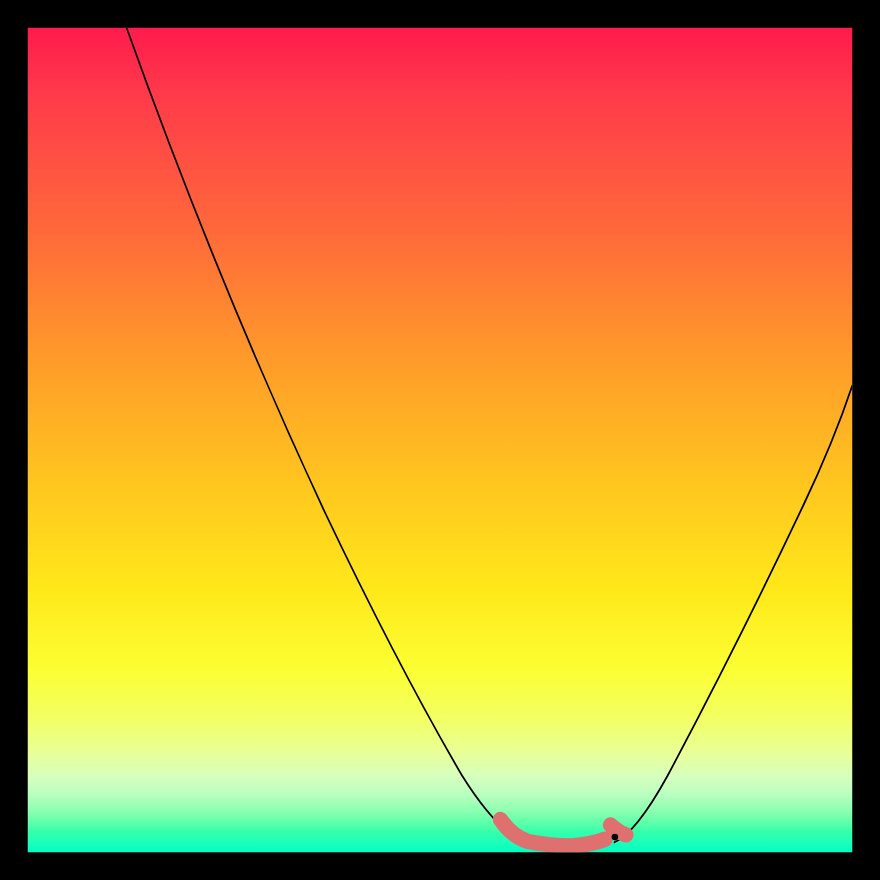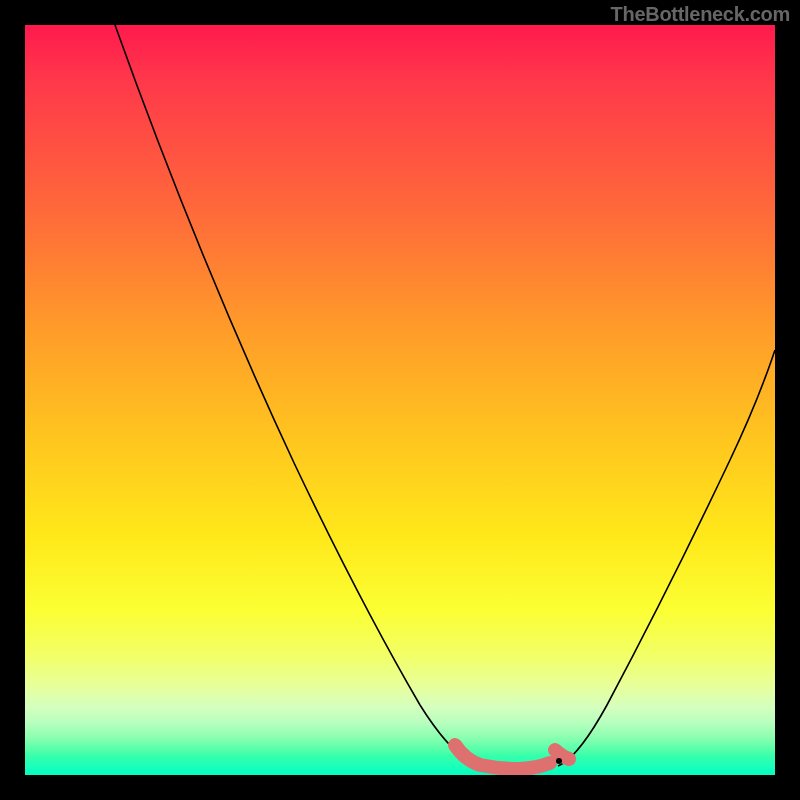--- a/index.html
+++ b/index.html
@@ -83,21 +83,20 @@
   }
   .min-dot {
     fill: #000;
   }
 </style>
 </head>
 <body>
 
 <div class="outer">
 
-  <div class="attribution">TheBottleneck.com</div>
 
   <div class="plot-area">
     <div class="gradient-bg"></div>
 
     <svg class="curves" viewBox="0 0 750 750" preserveAspectRatio="none">
 
       <path class="curve-main" d="M 90 0
                C 140 140, 200 290, 270 440
                C 320 545, 360 620, 395 680
                C 415 712, 430 728, 445 737

